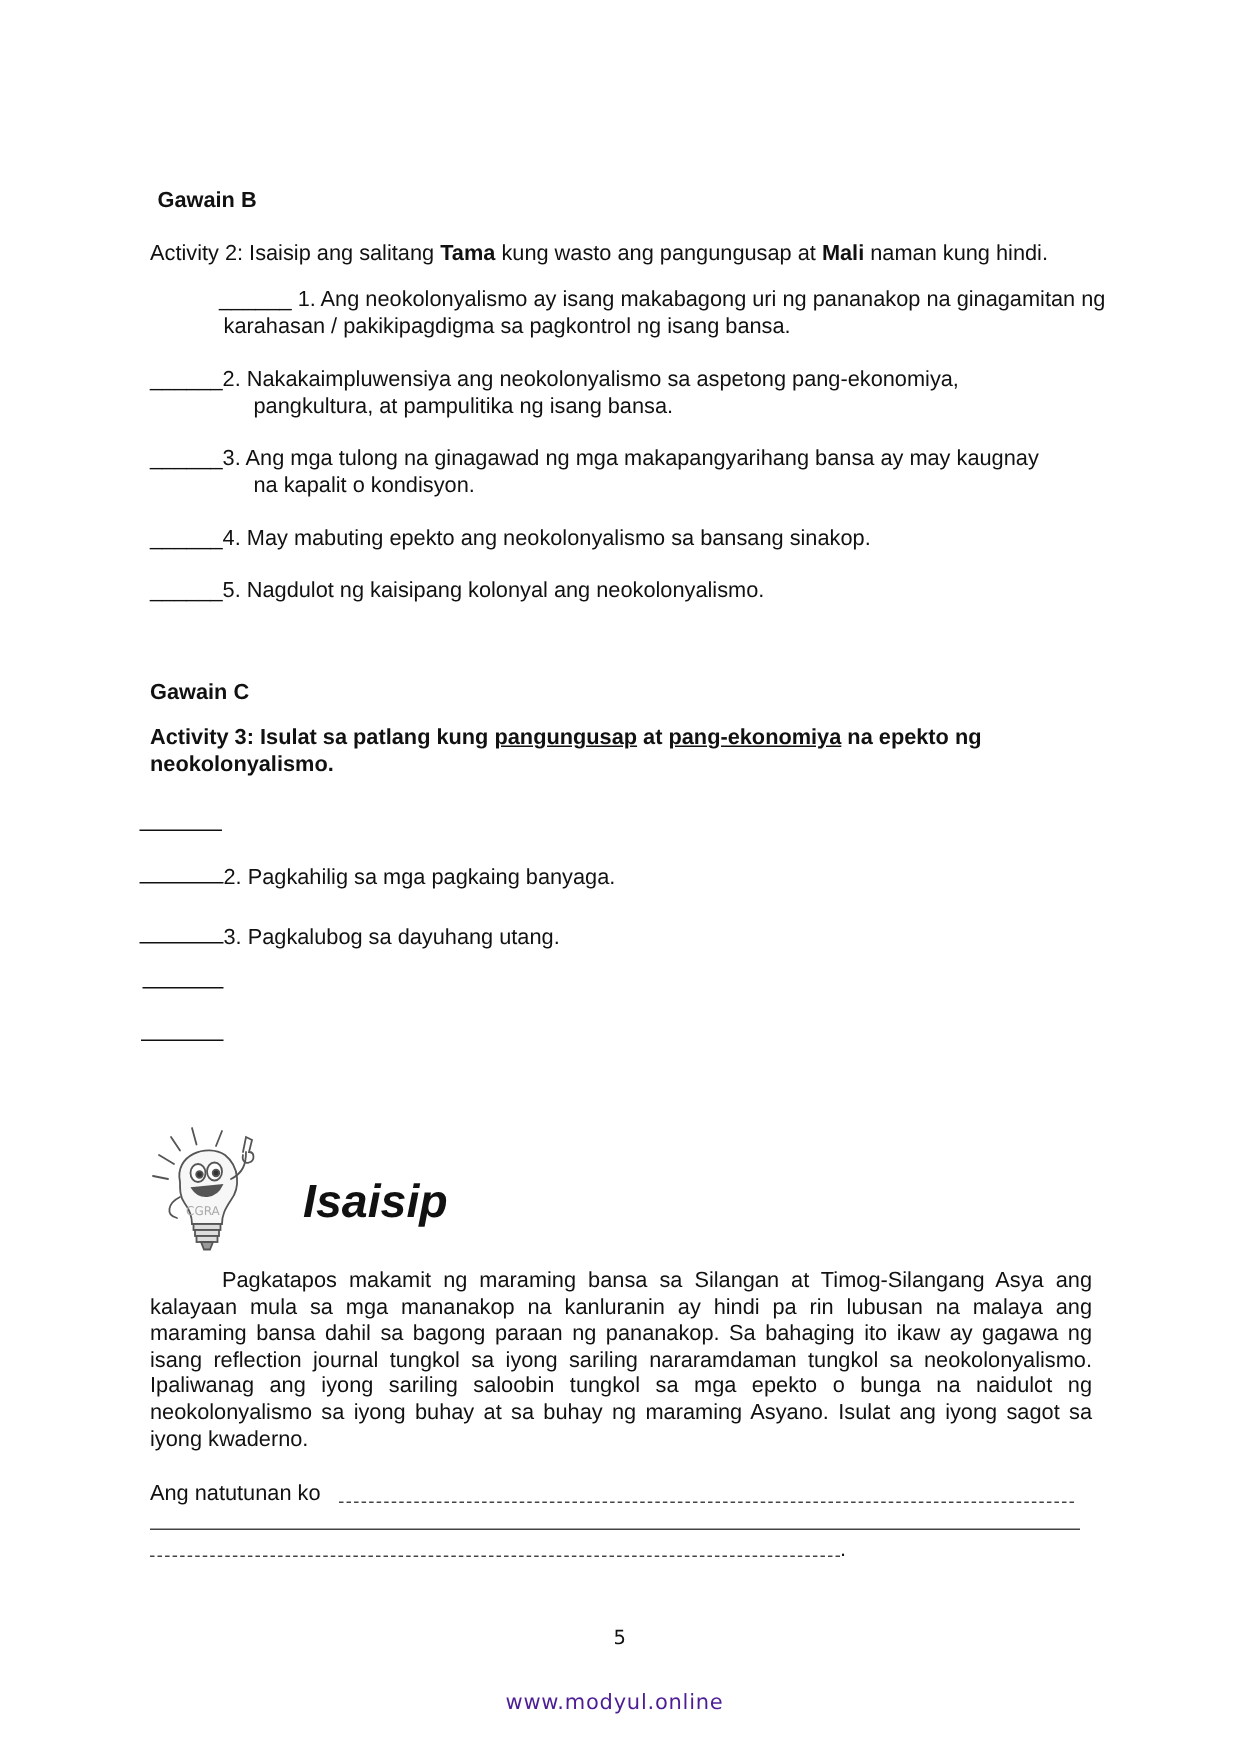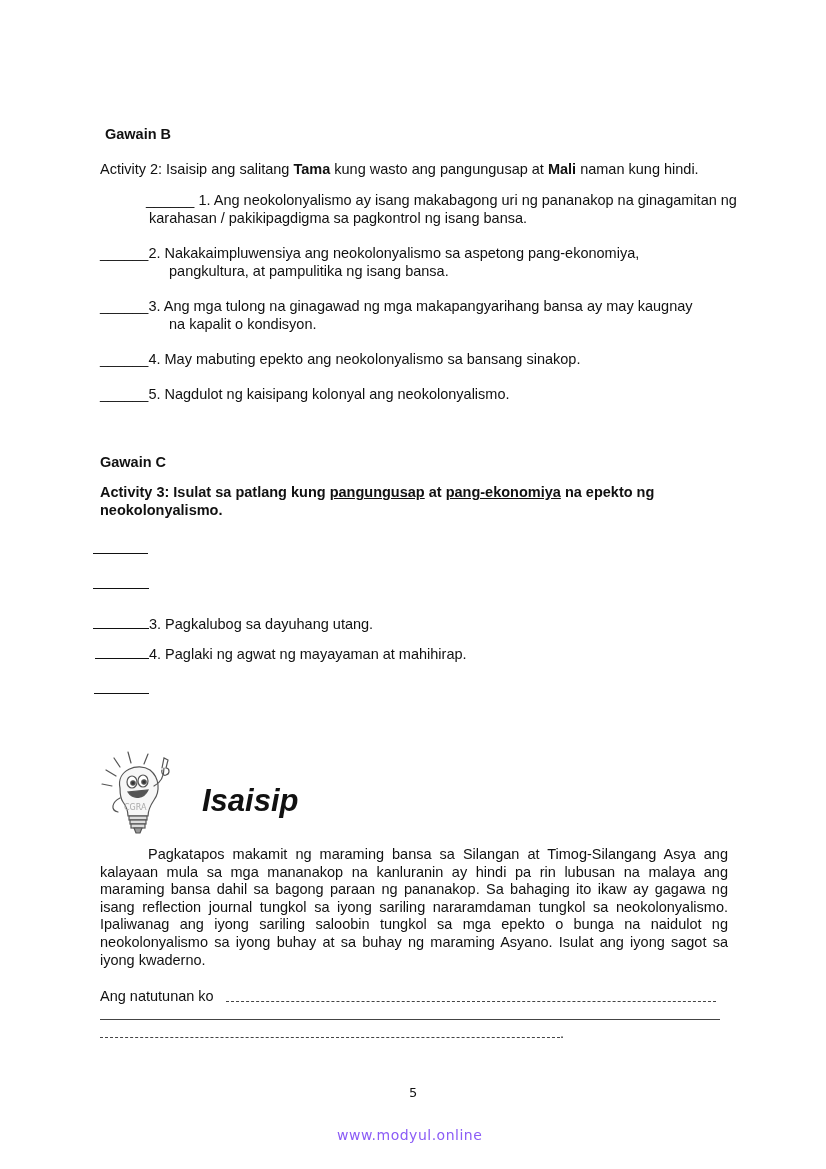--- a/index.html
+++ b/index.html
@@ -8,21 +8,21 @@
   .abs { position: absolute; white-space: nowrap; }
   .bold { font-weight: bold; }
   .u { text-decoration: underline; }
   .blank-line { display:inline-block; border-bottom: 1.3px solid #111; height: 12px; vertical-align: baseline; }
   .para { position: absolute; left: 100px; width: 628px; font-size: 14.5px; line-height: 17.6px; text-align: justify; }
   .para span.indent { display:inline-block; width: 48px; }
   .rule { position: absolute; border-bottom: 1px dashed #444; height: 0; }
   .rule.solid { border-bottom: 1px solid #444; }
   .title-isaisip { font-family: "Liberation Sans", sans-serif; font-style: italic; font-weight: bold; font-size: 31px; color: #111; }
   .page-num { font-family: "DejaVu Sans", sans-serif; font-size: 13px; }
-  .footer { font-family: "DejaVu Sans", sans-serif; font-size: 14px; color: #8b5cf6; letter-spacing: 0.5px; }
+  .footer { font-family: "DejaVu Sans", sans-serif; font-size: 14px; color: #4c1d95; letter-spacing: 0.5px; }
 </style>
 </head>
 <body>
 
 <div class="abs bold" style="left:105px; top:126px;">Gawain B</div>
 
 <div class="abs" style="left:100px; top:161px;">
   <span>Activity 2: Isaisip ang salitang </span><span class="bold">Tama</span><span> kung wasto ang pangungusap at </span><span class="bold">Mali</span><span> naman kung hindi.</span>
 </div>
 
@@ -53,27 +53,27 @@
 
 <div class="abs bold" style="left:100px; top:484px;">
   <span>Activity 3: Isulat sa patlang kung </span><span class="u">pangungusap</span><span> at </span><span class="u">pang-ekonomiya</span><span> na epekto ng</span>
 </div>
 <div class="abs bold" style="left:100px; top:502px;">neokolonyalismo.</div>
 
 <div class="abs" style="left:93px; top:541px;">
   <span class="blank-line" style="width:55px;"></span>
 </div>
 <div class="abs" style="left:93px; top:576px;">
-  <span class="blank-line" style="width:56px;"></span>
+  <span class="blank-line" style="width:56px;"></span><span>2. Pagkahilig sa mga pagkaing banyaga.</span>
 </div>
 <div class="abs" style="left:93px; top:588px;margin-top:28px;">
   <span class="blank-line" style="width:56px;"></span><span>3. Pagkalubog sa dayuhang utang.</span>
 </div>
 <div class="abs" style="left:95px; top:646px;">
-  <span class="blank-line" style="width:54px;"></span><span>4. Paglaki ng agwat ng mayayaman at mahihirap.</span>
+  <span class="blank-line" style="width:54px;"></span>
 </div>
 <div class="abs" style="left:94px; top:681px;">
   <span class="blank-line" style="width:55px;"></span>
 </div>
 
 <div class="abs" style="left:98px; top:748px; width:92px; height:90px;">
   <svg width="92" height="90" viewBox="0 0 92 90">
     <g stroke="#555" stroke-width="1.2" fill="none" stroke-linecap="round">
 
       <line x1="8" y1="22" x2="18" y2="28"></line>

